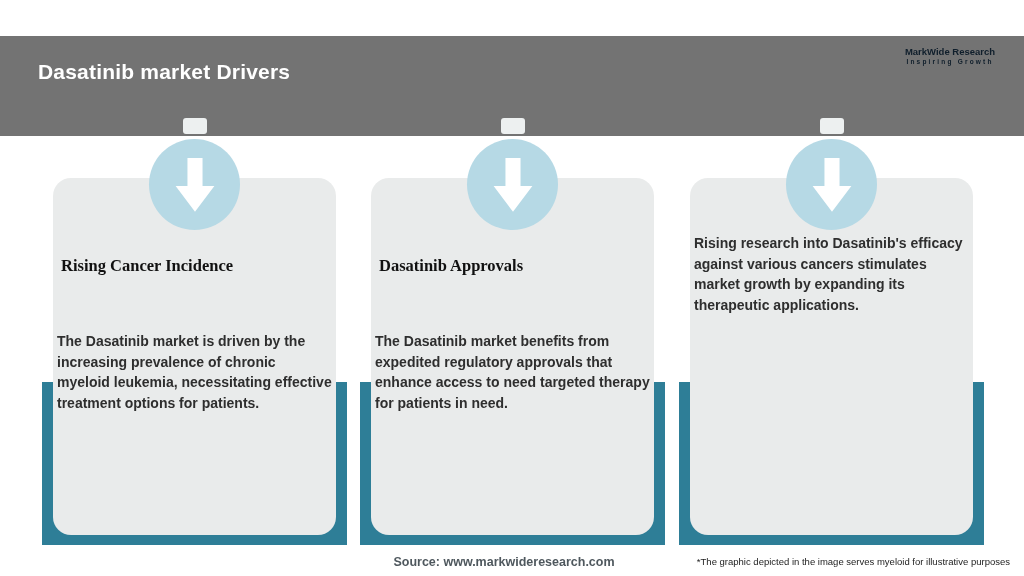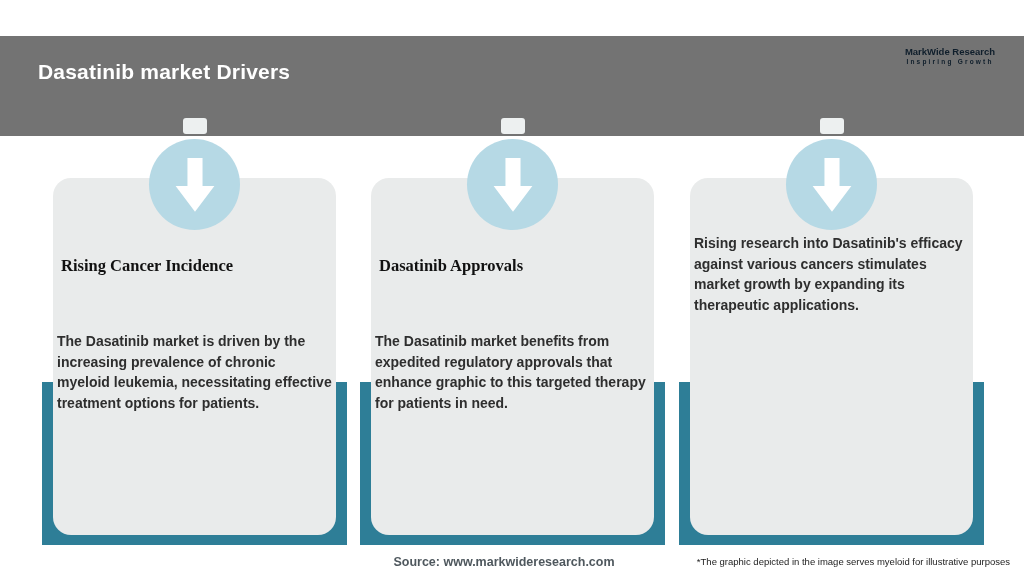--- a/index.html
+++ b/index.html
@@ -97,21 +97,21 @@
         <path d="M13 0 h14 v26 h11 L20 50 L2 26 h11 Z" fill="#ffffff"></path>
       </svg>
     </div>
   </div>
 
   <div class="column col2">
     <div class="band"></div>
     <div class="tab"></div>
     <div class="card">
       <div class="card-title">Dasatinib Approvals</div>
-      <div class="card-body">The Dasatinib market benefits from expedited regulatory approvals that enhance graphic to this targeted therapy for patients in need.</div>
+      <div class="card-body">The Dasatinib market benefits from expedited regulatory approvals that enhance access to need targeted therapy for patients in need.</div>
     </div>
     <div class="circle">
       <svg class="arrow-svg" width="46" height="56" viewBox="0 0 40 52">
         <path d="M13 0 h14 v26 h11 L20 50 L2 26 h11 Z" fill="#ffffff"></path>
       </svg>
     </div>
   </div>
 
   <div class="column col3">
     <div class="band"></div>

